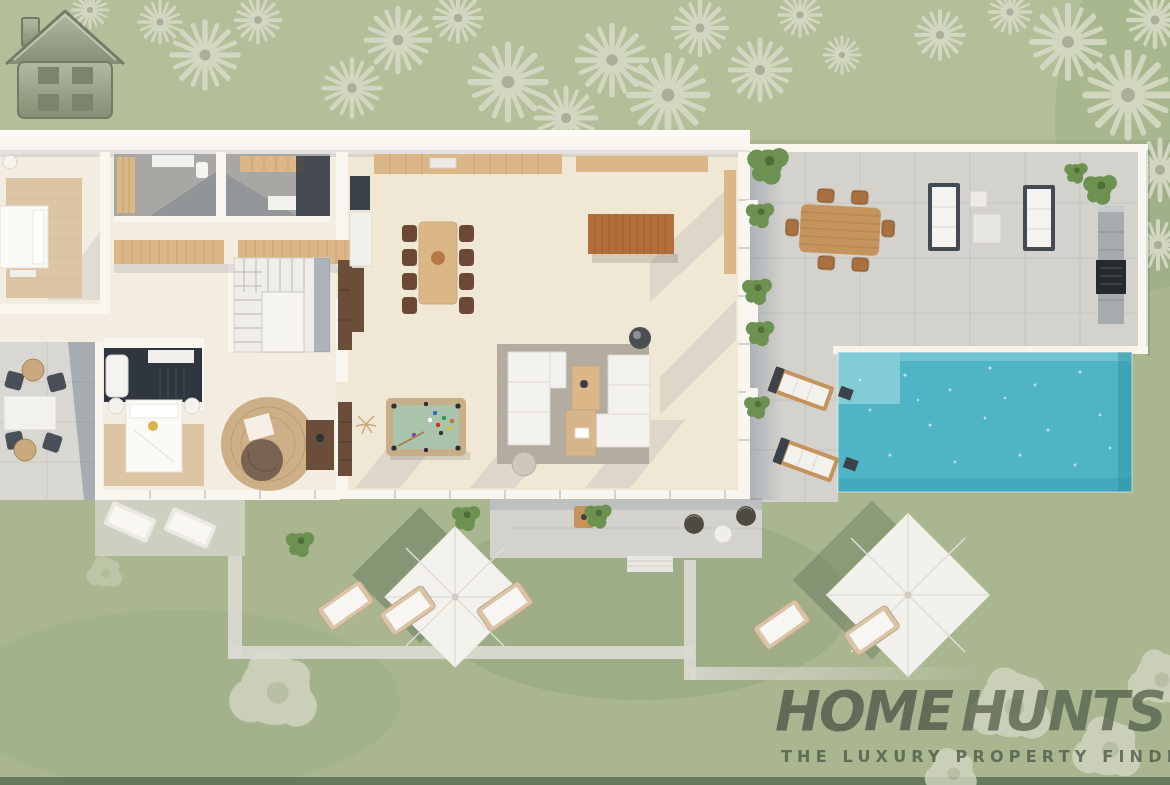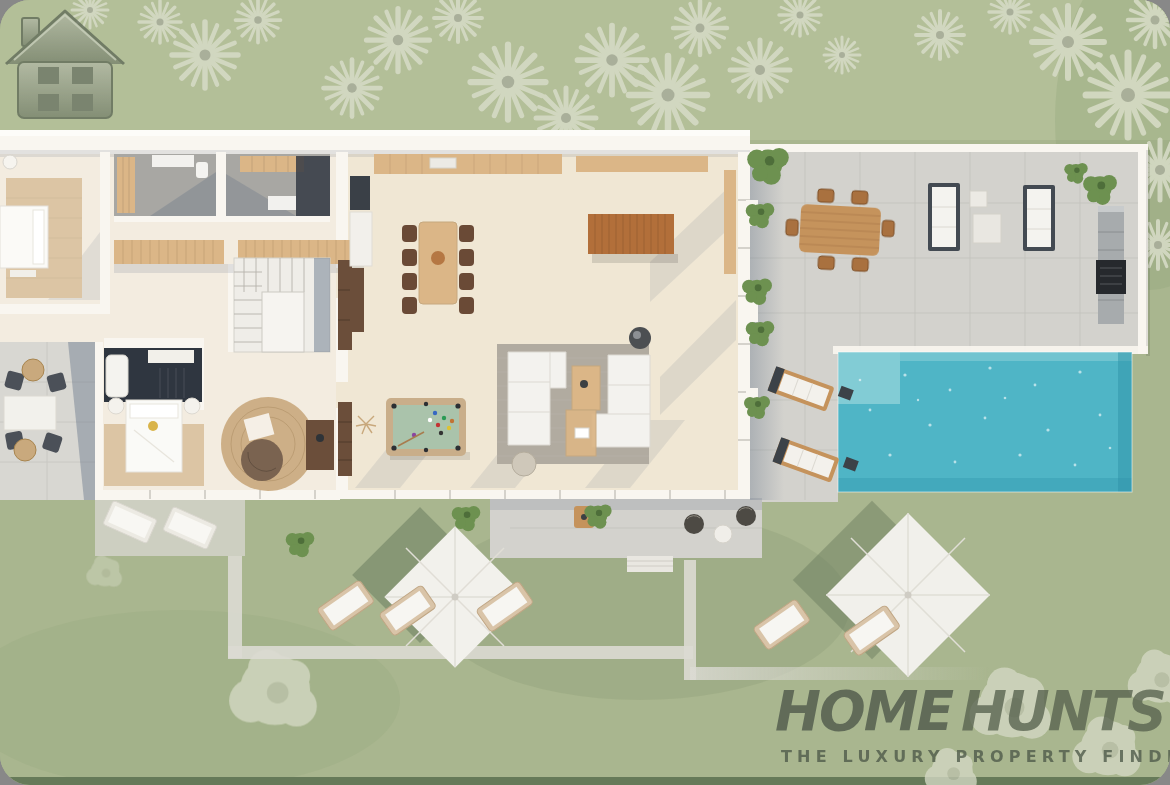--- a/index.html
+++ b/index.html
@@ -6,21 +6,21 @@
     --grass:#a9b68f; --grass_light:#bcc7a1; --grass_dark:#8ca075;
     --tree_pale:#d3d8c2; --tree_green:#6d9150; --path:#dbdad3;
     --terrace:#d3d2cd; --terrace_line:#c3c2bc; --wall:#f9f6f0;
     --floor:#f3ece0; --floor_warm:#f0e7d4; --rug_tan:#dcc5a4; --rug_gray:#b1aba0;
     --wood_light:#dbb687; --wood_mid:#c5935c; --wood_rich:#b26f3a; --wood_dark:#6b4e3a;
     --pool:#4fb5c6; --pool_shallow:#93d4da; --pool_dark:#2f93a8;
     --shadow_blue:#5c6c82; --felt:#aac3ab; --logo:#4d574a; --logo2:#58624f; --logo_tag:#4e5949;
   }
   html,body{margin:0;padding:0;background:#888;}
   .stage{position:relative;width:1170px;height:785px;overflow:hidden;
-         font-family:"DejaVu Sans","Liberation Sans",sans-serif;background:var(--grass);border-radius:30px;}
+         font-family:"DejaVu Sans","Liberation Sans",sans-serif;background:var(--grass);}
   .stage svg{position:absolute;left:0;top:0;}
   .watermark{position:absolute;left:0;top:0;width:1170px;height:785px;opacity:.78;pointer-events:none;}
   .wm-house{position:absolute;left:644px;top:652px;}
   .wm-brand{position:absolute;left:775px;top:684px;width:400px;
             font-size:55px;font-style:italic;font-weight:900;letter-spacing:-2px;line-height:1;
             color:var(--logo);white-space:nowrap;}
   .wm-brand .b2{color:var(--logo2);margin-left:9px;}
   .wm-tagline{position:absolute;left:781px;top:747px;font-size:16px;font-weight:700;
               letter-spacing:5.2px;color:var(--logo_tag);white-space:nowrap;}
 </style>

